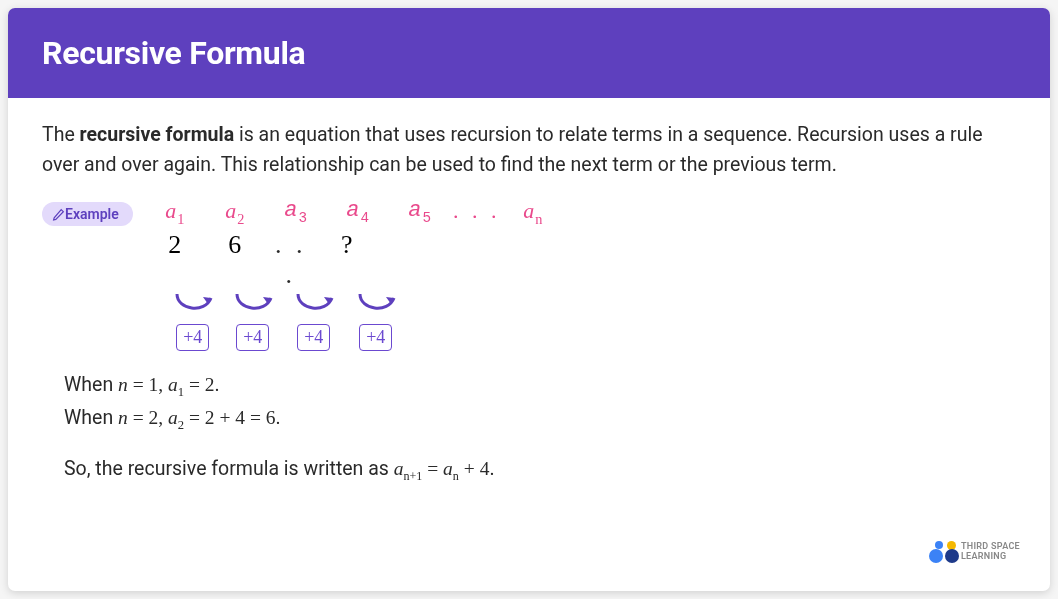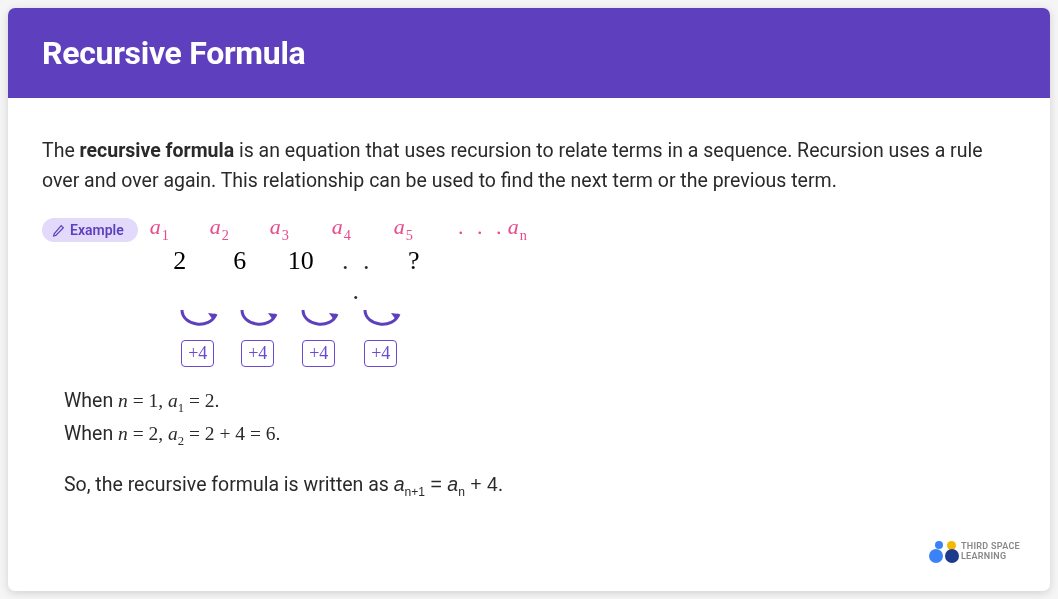--- a/index.html
+++ b/index.html
@@ -24,60 +24,58 @@
       padding: 26px 34px;
     }
     .header h1 {
       font-size: 32px;
       font-weight: 700;
       letter-spacing: -0.3px;
     }
     .content {
       padding: 22px 40px 18px 34px;
       color: #2a2a2a;
-      margin-top: 16px;
     }
     .intro {
       font-size: 19.5px;
       line-height: 1.55;
       margin-bottom: 18px;
     }
     .intro .bold { font-weight: 700; }
     .diagram-row {
       display: flex;
       align-items: flex-start;
       gap: 12px;
       margin-bottom: 6px;
     }
     .example-badge {
       display: inline-flex;
       align-items: center;
-      gap: 5px;
       background: #E3DAFB;
       color: #5E40BE;
       border-radius: 999px;
       padding: 4px 14px 4px 10px;
       font-size: 14px;
       font-weight: 600;
       margin-top: 4px;
     }
     .example-badge svg { width: 13px; height: 13px; }
     .sequence {
       position: relative;
       font-family: Georgia, 'Times New Roman', serif;
     }
     .seq-labels { display: flex; gap: 0; }
     .seq-label {
       width: 60px;
-      text-align: left;
+      text-align: center;
       color: #E94A8C;
       font-style: italic;
       font-size: 22px;
     }
-    .seq-label.wide { width: 62px; }
+    .seq-label.wide { width: 62px; font-family: Liberation Mono, monospace; }
     .seq-label sub { font-size: 0.65em; font-style: normal; margin-left: 1px; }
     .seq-dots { color: #E94A8C; font-size: 22px; width: 52px; text-align: center; letter-spacing: 4px; }
     .seq-values { display: flex; gap: 0; margin-top: 2px; }
     .seq-value {
       width: 60px;
       text-align: center;
       font-size: 26px;
       color: #000;
     }
     .seq-value.wide { width: 62px; }
@@ -108,21 +106,21 @@
       font-style: italic;
     }
     .explain .math .num { font-style: normal; }
     .explain sub { font-size: 0.65em; font-style: normal; }
     .conclusion {
       margin-top: 22px;
       padding-left: 22px;
       font-size: 19.5px;
     }
     .conclusion .math {
-      font-family: Liberation Sans, sans-serif;
+      font-family: Liberation Serif, serif;
       font-style: italic;
     }
     .conclusion .math .num { font-style: normal; }
     .conclusion sub { font-size: 0.62em; font-style: normal; }
     .logo {
       position: absolute;
       bottom: 28px;
       right: 30px;
       display: flex;
       align-items: center;
@@ -167,21 +165,20 @@
           <div class="seq-label"><span>a</span><sub>2</sub></div>
           <div class="seq-label wide"><span>a</span><sub>3</sub></div>
           <div class="seq-label wide"><span>a</span><sub>4</sub></div>
           <div class="seq-label wide"><span>a</span><sub>5</sub></div>
           <div class="seq-dots">. . .</div>
           <div class="seq-label"><span>a</span><sub>n</sub></div>
         </div>
         <div class="seq-values">
           <div class="seq-value">2</div>
           <div class="seq-value">6</div>
-          <div class="seq-value wide">10</div>
           <div class="seq-value dots">. . .</div>
           <div class="seq-value">?</div>
         </div>
         <div class="arrows-row">
           <div class="arrow-cell"><svg viewBox="0 0 48 28">
                 <path d="M6 4 C 6 20, 34 24, 40 8" stroke="#5E40BE" stroke-width="3" fill="none"></path>
                 <path d="M40 8 l-8 -1 l5 7 z" fill="#5E40BE"></path>
               </svg></div>
           <div class="arrow-cell"><svg viewBox="0 0 48 28">
                 <path d="M6 4 C 6 20, 34 24, 40 8" stroke="#5E40BE" stroke-width="3" fill="none"></path>

